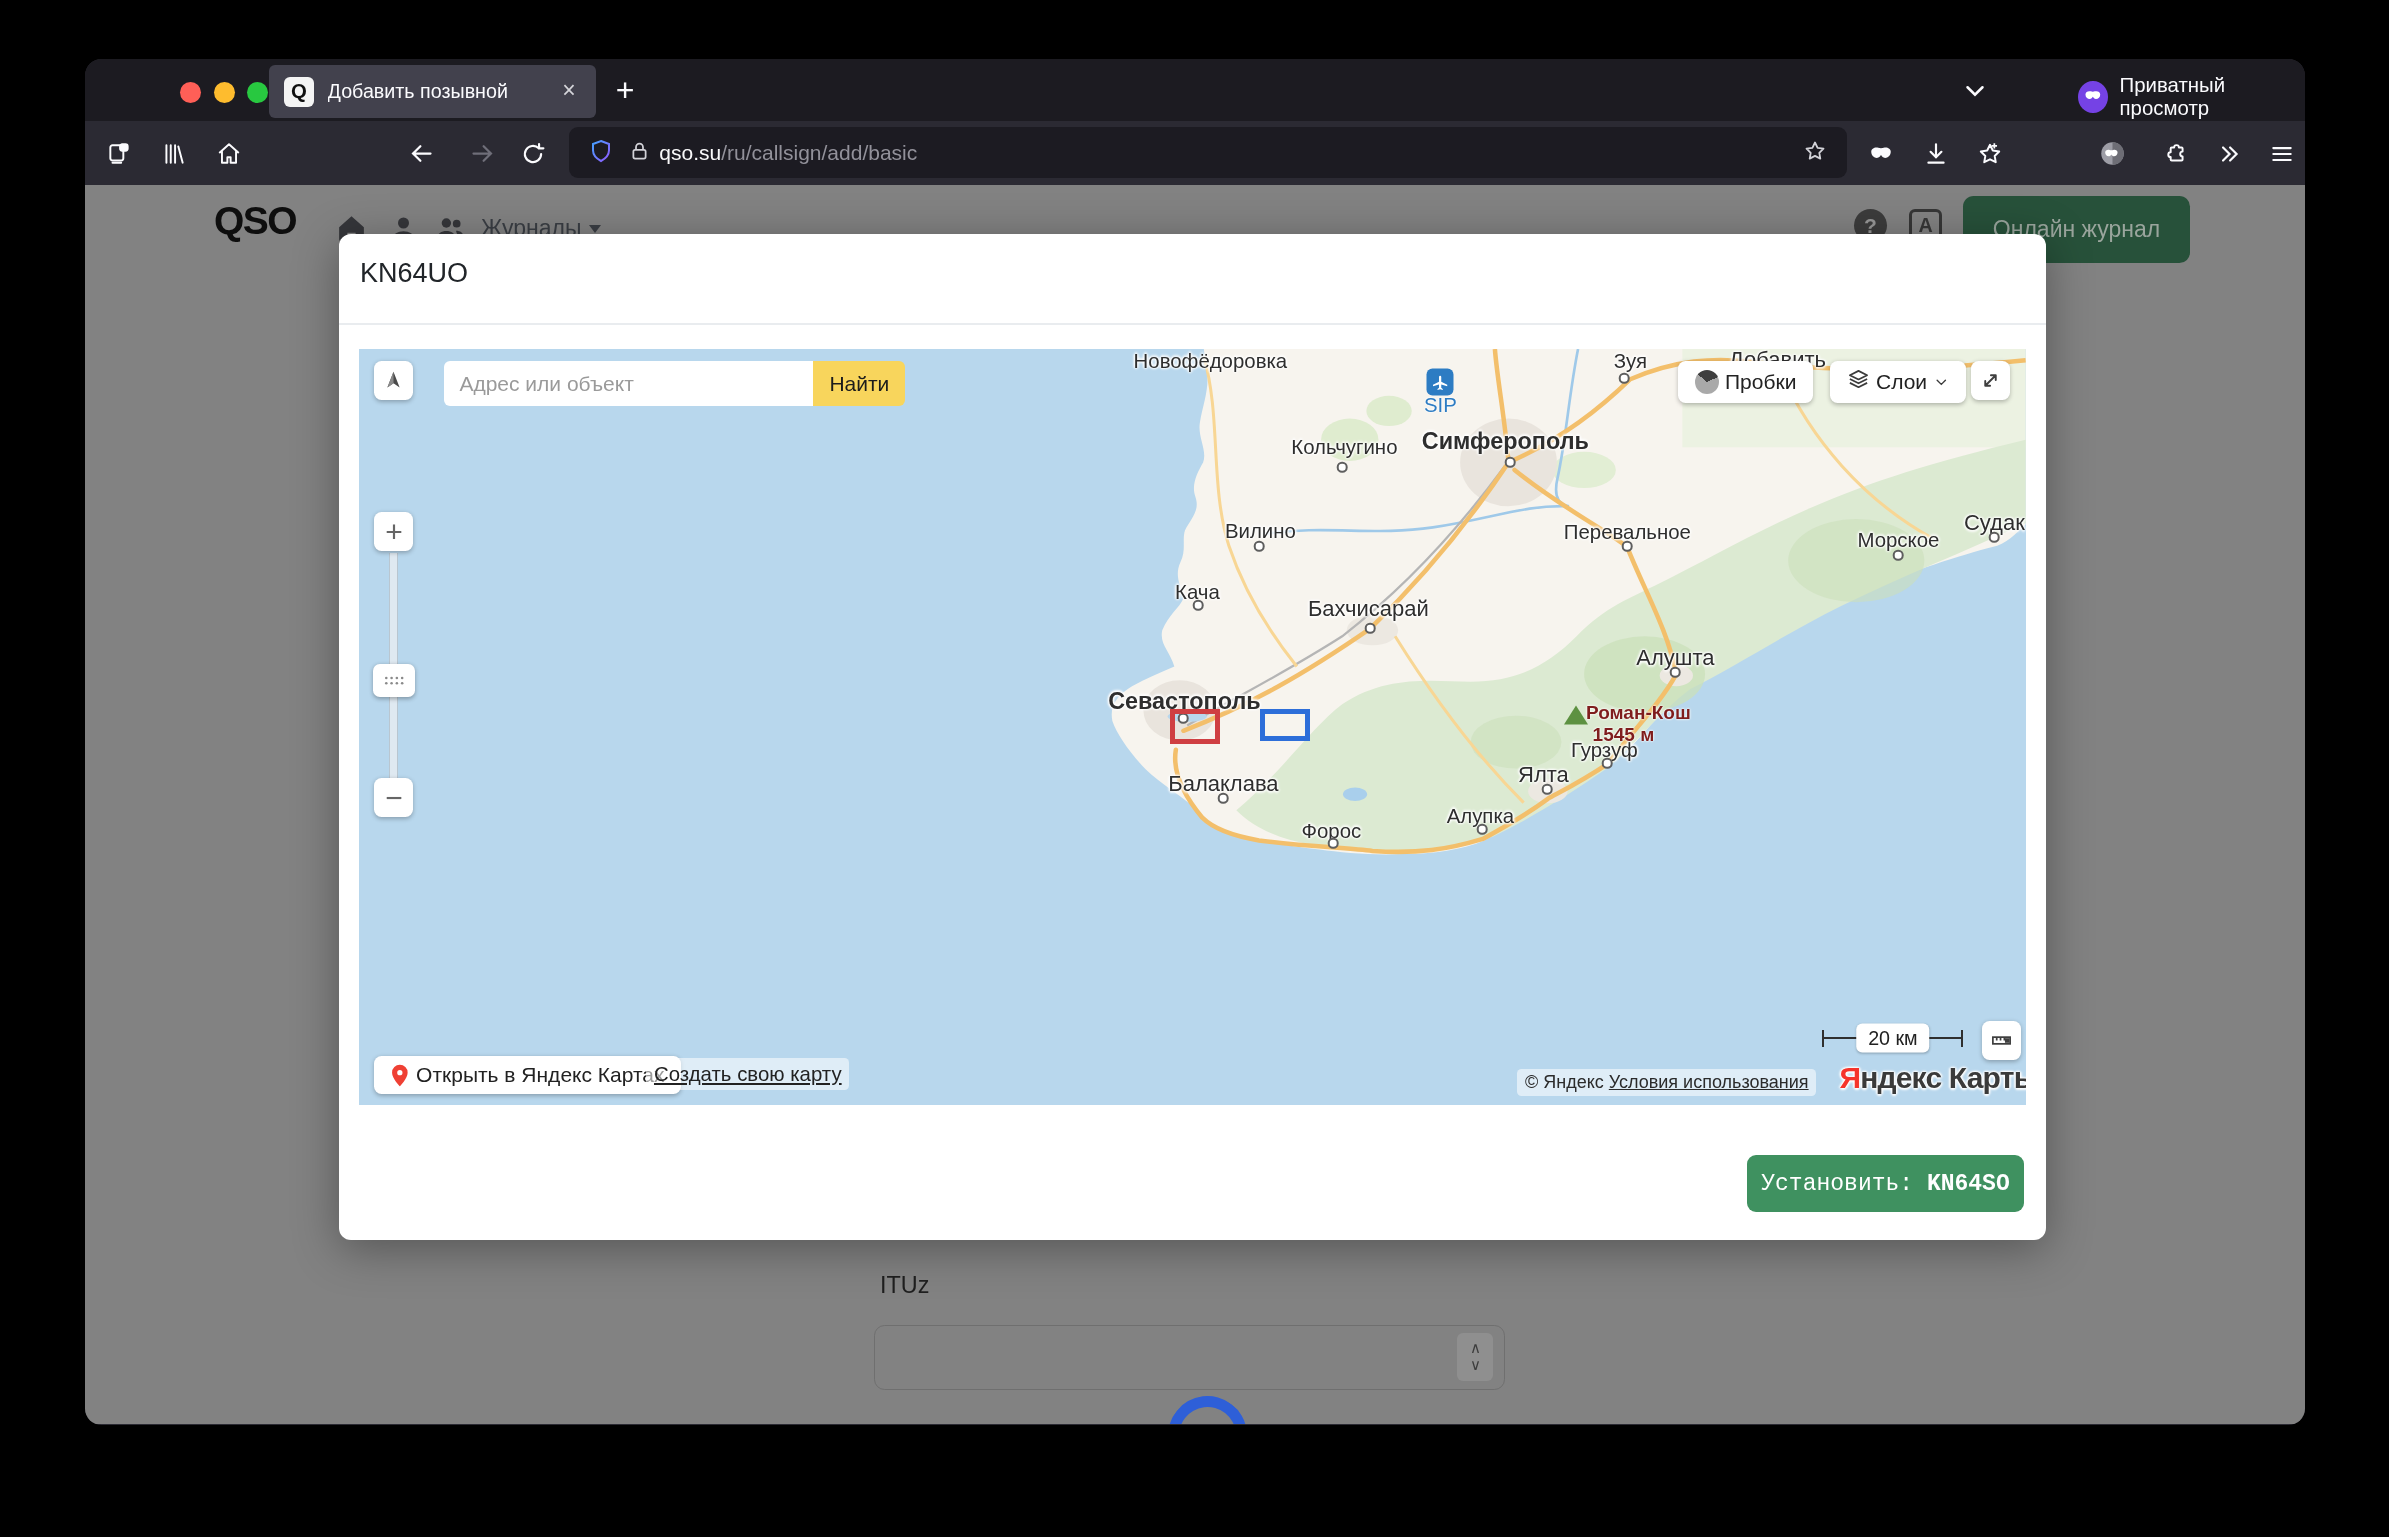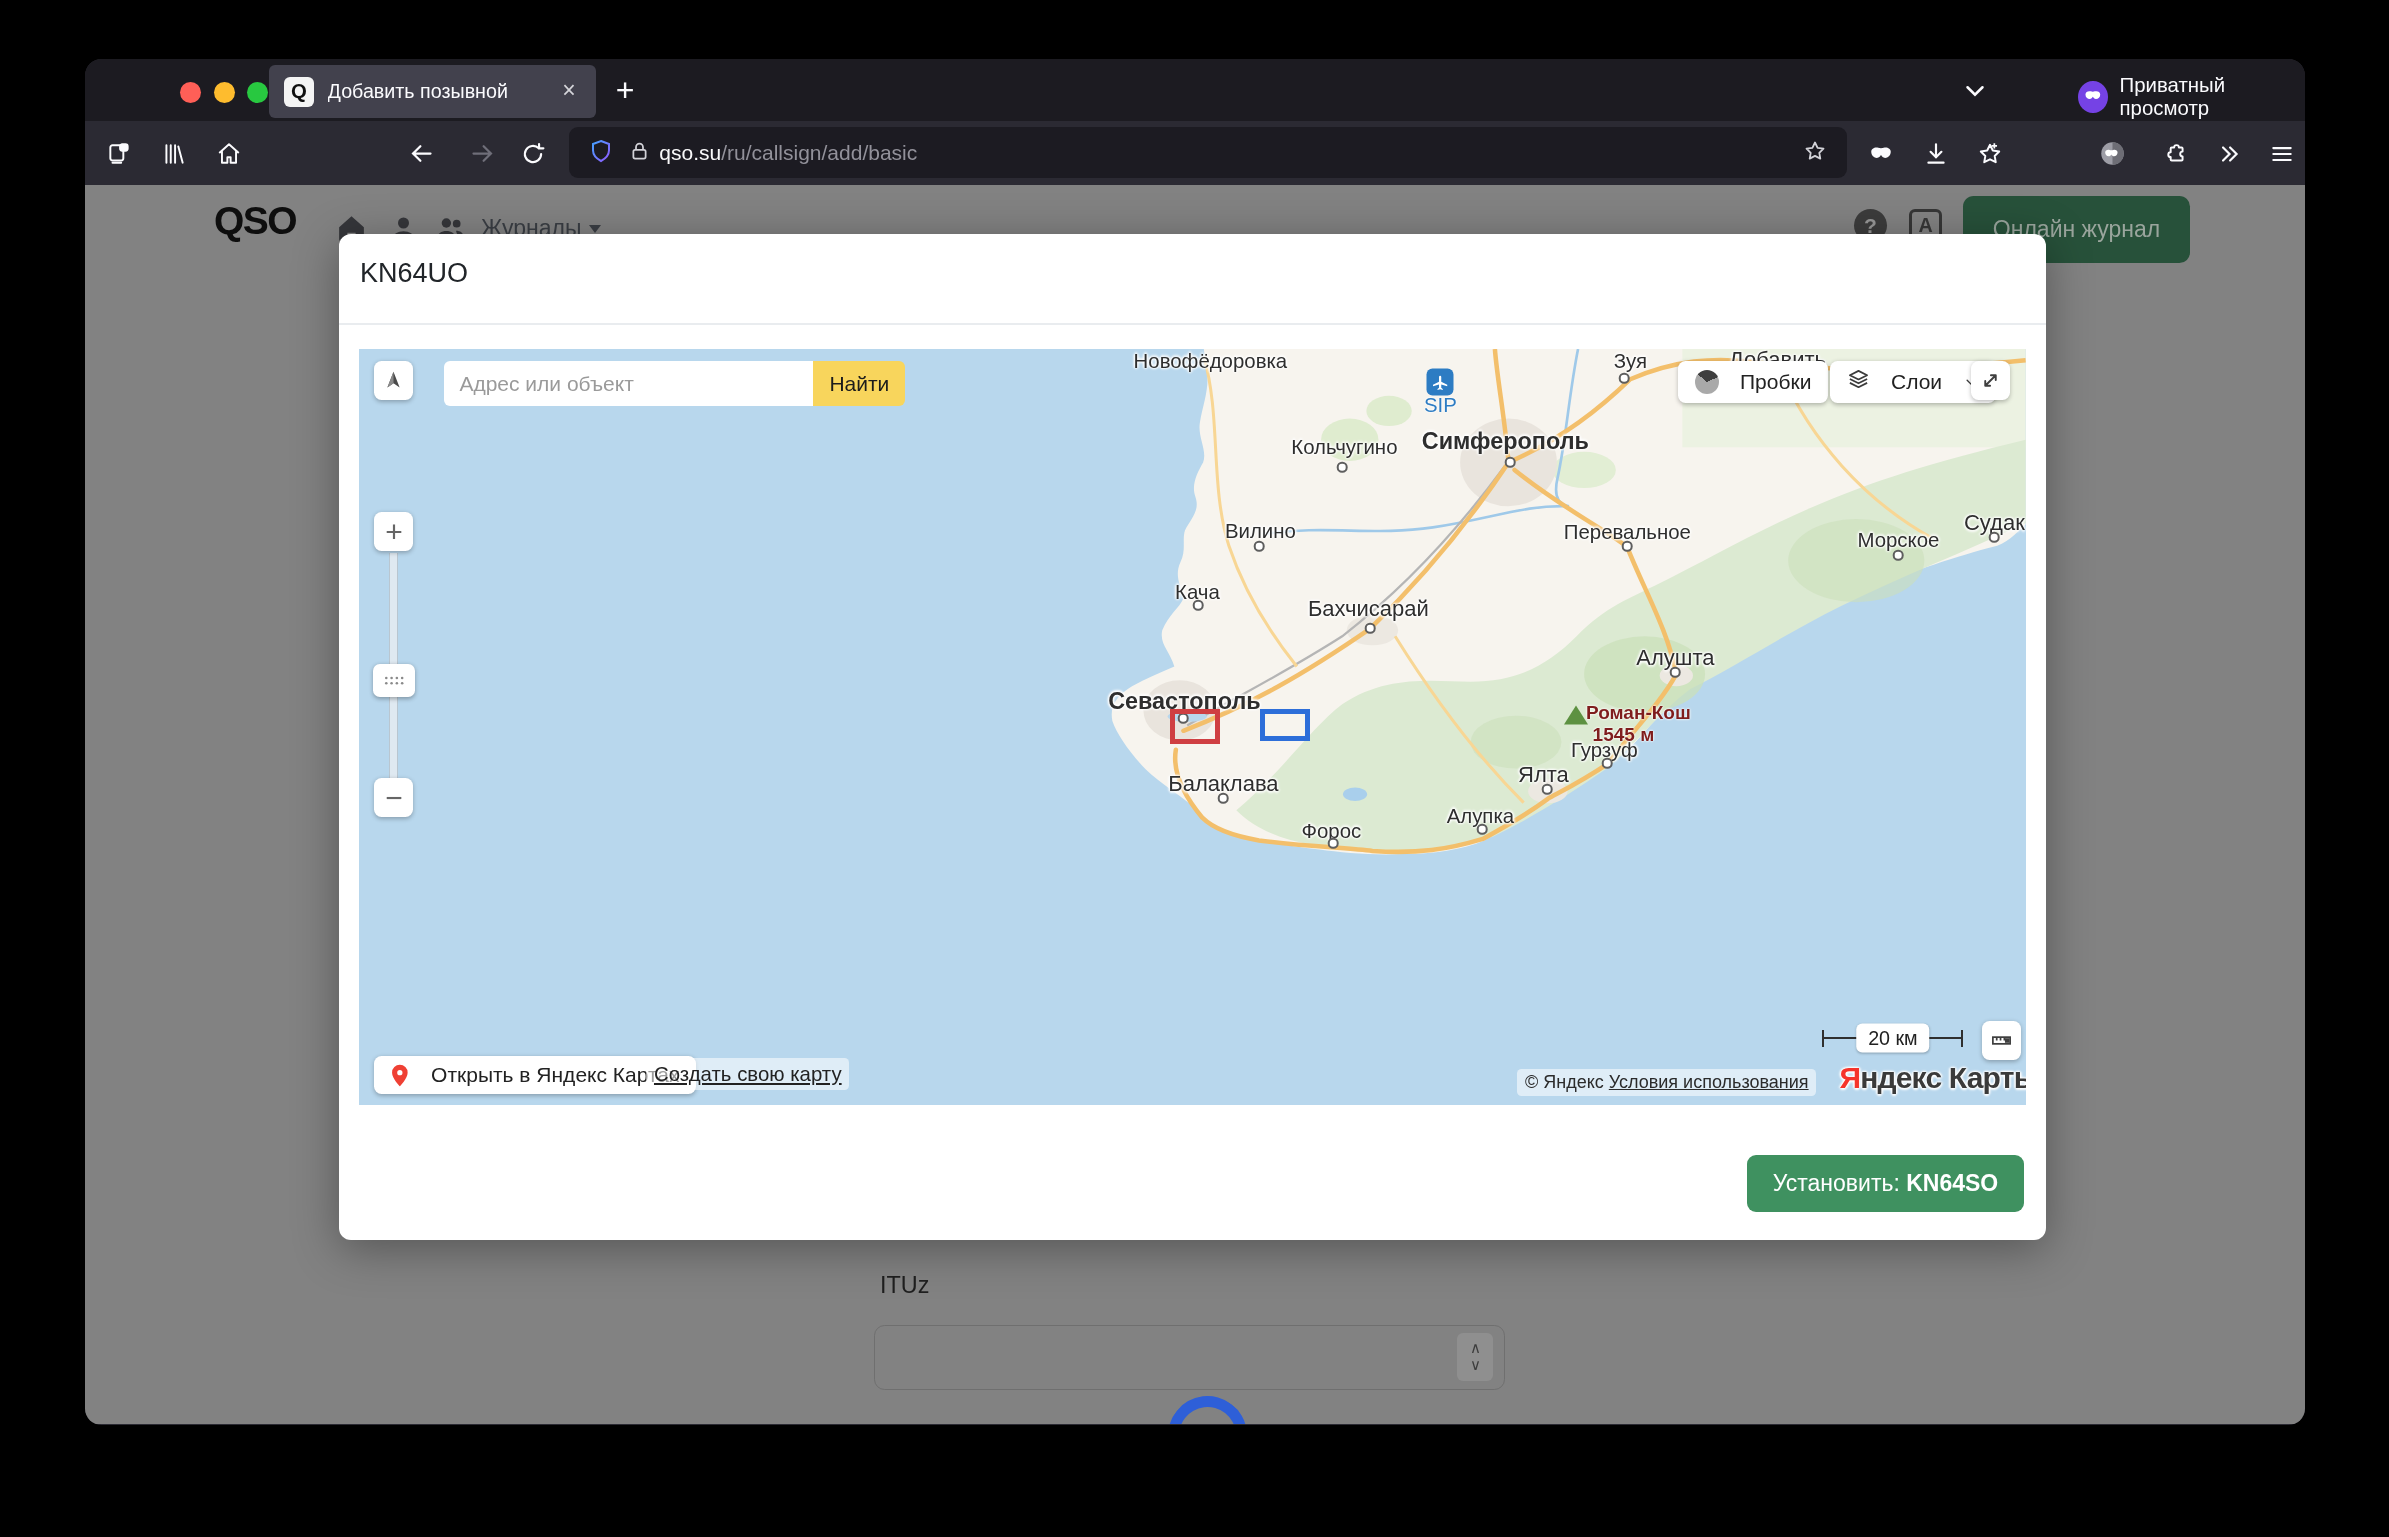--- a/index.html
+++ b/index.html
@@ -46,33 +46,33 @@
   
   .ituz-label { position:absolute; left:795px; top:1087px; font-size:23.4px; color:#1f1f1f; }
   .ituz-input { position:absolute; left:789px; top:1140px; width:631px; height:65px; border:1.5px solid #6f6f6f; border-radius:10.6px; }
   .ituz-spin { position:absolute; right:10.6px; top:6.8px; width:36px; height:48px; background:#8f8f8f; border-radius:6px; display:flex; flex-direction:column; align-items:center; justify-content:center; color:#3d3d3d; font-size:15px; line-height:16.6px; }
   .loader { position:absolute; left:1083px; top:1211px; width:79px; height:79px; border-radius:50%; border:11.3px solid transparent; border-top-color:#2e5fd8; border-left-color:#2e5fd8; transform:rotate(38deg); }
 
   
   .modal { position:absolute; left:254px; top:49px; width:1707px; height:1006px; background:#fff; border-radius:12px; box-shadow:0 9px 45px rgba(0,0,0,.35); }
   .modal-title { position:absolute; left:21px; top:24px; font-size:27px; font-weight:500; color:#212529; }
   .modal-divider { position:absolute; left:0; top:89px; width:100%; height:1.5px; background:#e9ecef; }
-  .submit-btn { position:absolute; left:1408px; top:921px; width:277px; height:57px; background:#3f9160; border:none; border-radius:9px; color:#fff; font-size:23px; font-family:Liberation Sans, sans-serif; display:flex; align-items:center; justify-content:center; }
+  .submit-btn { position:absolute; left:1408px; top:921px; width:277px; height:57px; background:#3f9160; border:none; border-radius:9px; color:#fff; font-size:23px; font-family:Liberation Mono, monospace; display:flex; align-items:center; justify-content:center; }
 
   
   .map { position:absolute; left:20.4px; top:115px; width:1667px; height:756px; background:#b8d7ed; overflow:hidden; }
   .map-label { position:absolute; transform:translate(-50%,-50%); color:#2e2e2e; white-space:nowrap;
                text-shadow:-1.5px 0 2.3px #fff,1.5px 0 2.3px #fff,0 -1.5px 2.3px #fff,0 1.5px 2.3px #fff; }
   .map-label.lg { font-size:23.4px; font-weight:700; }
   .map-label.md { font-size:22px; }
   .map-label.sm { font-size:20.4px; }
   .map-marker { position:absolute; transform:translate(-50%,-50%); width:10.6px; height:10.6px; border-radius:50%; background:#fff; border:2.3px solid #5e5e5e; }
   .sel-rect { position:absolute; border-style:solid; border-width:5.3px; background:transparent; }
   .mbtn { position:absolute; background:#fff; border-radius:7.6px; box-shadow:0 1.5px 4.5px rgba(0,0,0,.25); display:flex; align-items:center; justify-content:center; }
-  .mpill { position:absolute; background:#fff; border-radius:7.6px; box-shadow:0 1.5px 4.5px rgba(0,0,0,.25); display:flex; align-items:center; font-size:21px; color:#222; gap:21px; padding:0 16.6px; }
+  .mpill { position:absolute; background:#fff; border-radius:7.6px; box-shadow:0 1.5px 4.5px rgba(0,0,0,.25); display:flex; align-items:center; font-size:21px; color:#222; gap:6px; padding:0 16.6px; }
   .search-input { position:absolute; left:67px; top:12px; width:387px; height:45px; border:none; background:#fff; border-radius:6px 0 0 6px; font-size:21px; padding:0 15px; font-family:"Liberation Sans",sans-serif; color:#222;margin-left:18px; }
   .search-input::placeholder { color:#9a9a9a; }
   .find-btn { position:absolute; left:454px; top:12px; width:92px; height:45px; background:#f8d55c; border:none; border-radius:0 6px 6px 0; font-size:21px; color:#1c1c1c; font-family:"Liberation Sans",sans-serif; }
   .traffic-dot { width:24px; height:24px; border-radius:50%; background:conic-gradient(from -50deg,#3e3e3e 0 115deg,#a9a9a9 0); }
   .zoombtn { position:absolute; left:15px; width:39px; height:39px; background:#fff; border-radius:7.6px; box-shadow:0 1.5px 4.5px rgba(0,0,0,.25); color:#666; font-size:30px; display:flex; align-items:center; justify-content:center; }
   .zoomtrack { position:absolute; left:30px; top:204px; width:9px; height:227px; background:#dfe9f1; border-left:1.5px solid #b9c6d0; border-right:1.5px solid #b9c6d0; }
   .zoomhandle { position:absolute; left:13.6px; top:315px; width:42px; height:33px; background:#fff; border-radius:6.8px; box-shadow:0 1.5px 4.5px rgba(0,0,0,.3); display:flex; align-items:center; justify-content:center; }
   .link-chip { position:absolute; background:rgba(255,255,255,.55); border-radius:4.5px; font-size:20.4px; color:#222; padding:4.5px 7.6px; text-decoration:underline; white-space:nowrap; }
   .scalebar { position:absolute; left:1463px; top:681px; width:141px; height:16.6px; border-left:2.3px solid #2f2f2f; border-right:2.3px solid #2f2f2f; }
   .scalebar:before { content:""; position:absolute; left:0; right:0; top:6.8px; height:2.3px; background:#2f2f2f; }

